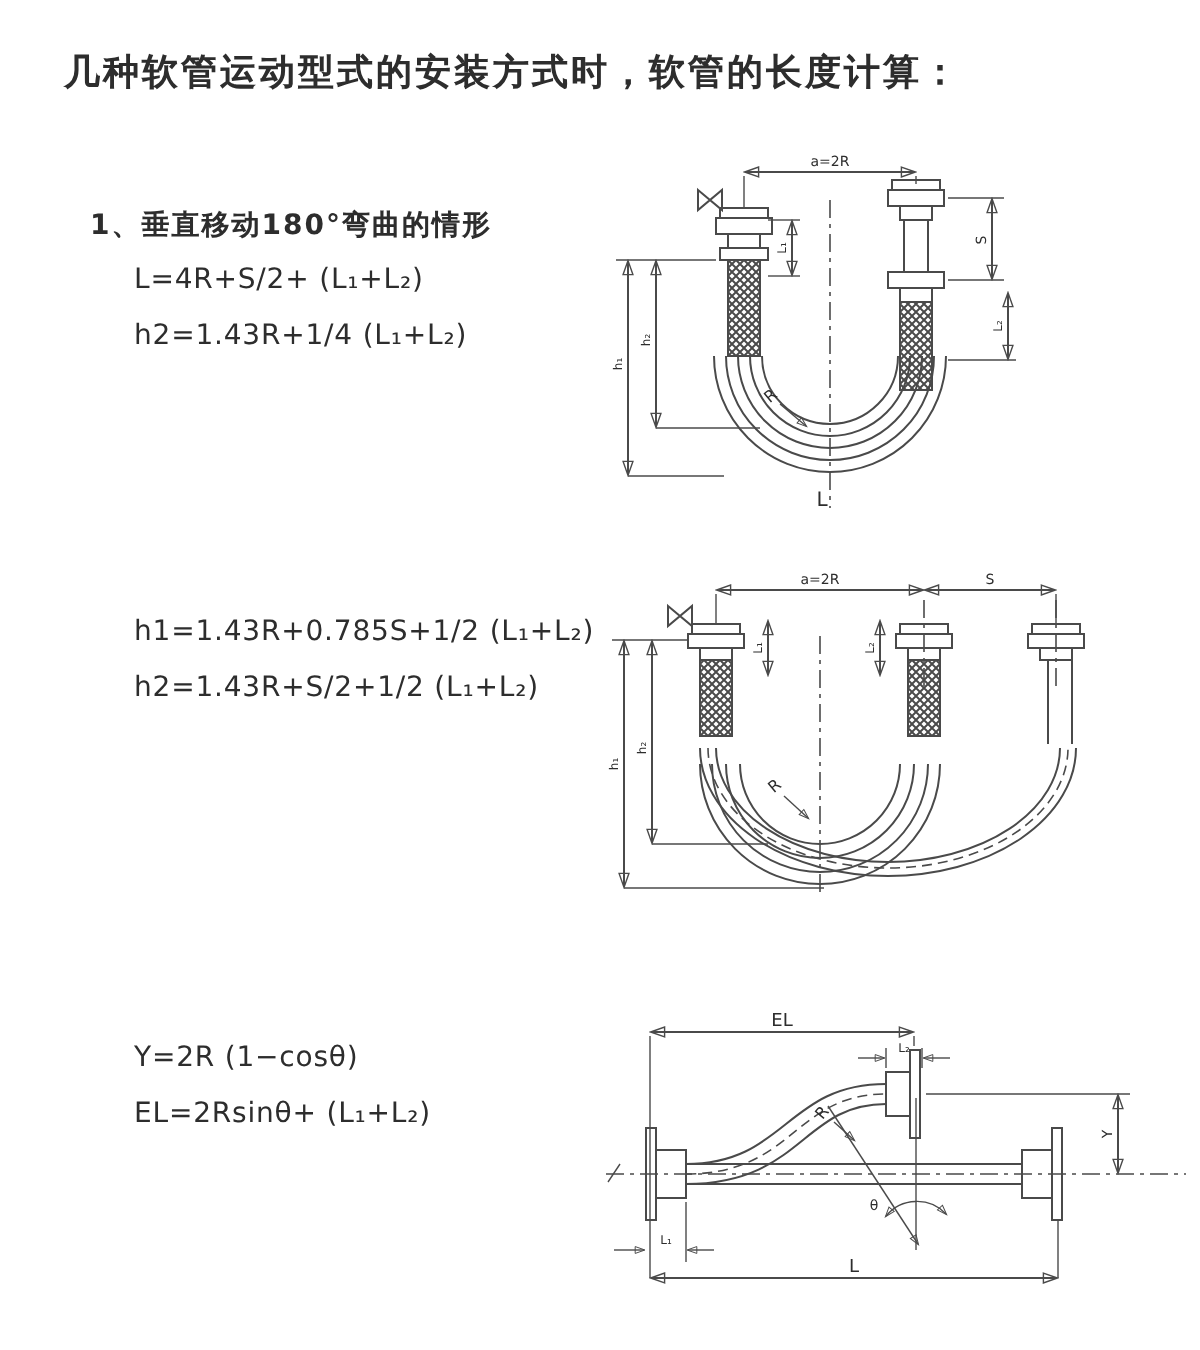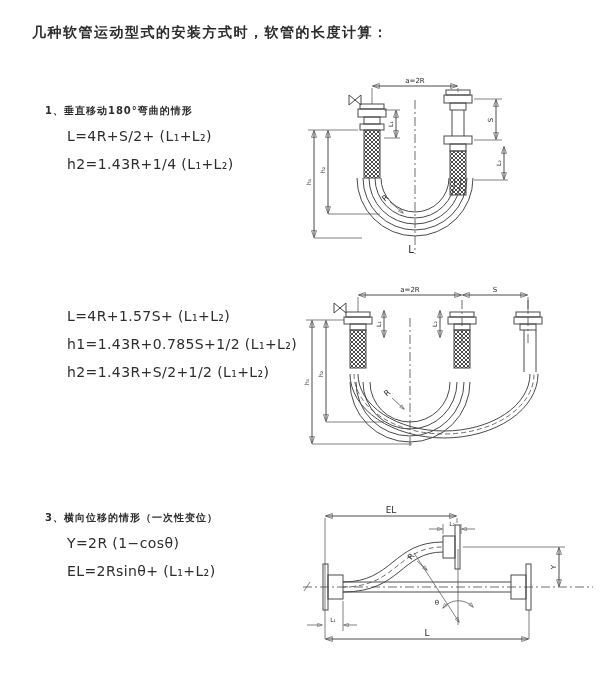--- a/index.html
+++ b/index.html
@@ -1,22 +1,22 @@
 <!DOCTYPE html>
 <html><head>
 <meta charset="utf-8">
 <style>
   html,body{margin:0;padding:0}
   body{
     width:600px;height:675px;background:#ffffff;position:relative;overflow:hidden;
     font-family:"DejaVu Sans","Liberation Sans",sans-serif;color:#2d2d2d;
   }
-  .title{position:absolute;left:32px;top:24px;font-size:14px;font-weight:bold;letter-spacing:1.5px}
+  .title{position:absolute;left:32px;top:24px;font-size:18px;font-weight:bold;letter-spacing:1.5px}
   .sec{position:absolute;left:45px}
-  .sec .hd{margin:0;font-size:10px;font-weight:bold;letter-spacing:1px}
+  .sec .hd{margin:0;font-size:14px;font-weight:bold;letter-spacing:1px}
   .formulas{margin:4px 0 0 0;padding:0 0 0 22px;list-style:none}
   .formulas li{font-size:14px;line-height:28px;letter-spacing:.4px;white-space:pre}
   .dg{position:absolute}
   .dg line,.dg path,.dg rect{stroke:#4a4a4a;stroke-width:1;fill:none}
   .dg .cl{stroke-dasharray:9 3 2 3;stroke-width:.8}
   .dg .dash{stroke-dasharray:5 3;stroke-width:.8}
   .dg .thin{stroke-width:.7}
   .dg .braid{fill:url(#hp1)}
   .dg text{stroke:none;fill:#2d2d2d;font-size:8px}
   .dg .t6{font-size:6px}
@@ -124,21 +124,20 @@
   </g>
   <g>
     <line x1="28" y1="61" x2="28" y2="143" marker-start="url(#ar1)" marker-end="url(#ar1)"></line>
     <line class="thin" x1="28" y1="144" x2="80" y2="144"></line>
     <text transform="rotate(-90 25 100)" x="25" y="100" text-anchor="middle" class="t6">h₂</text>
   </g>
 </svg>
 
 <div class="sec" style="top:298px">
   <ul class="formulas">
-    <li>L=4R+1.57S+ (L₁+L₂)</li>
     <li>h1=1.43R+0.785S+1/2 (L₁+L₂)</li>
     <li>h2=1.43R+S/2+1/2 (L₁+L₂)</li>
   </ul>
 </div>
 
 <svg class="dg" style="left:300px;top:282px" width="295" height="170" viewBox="0 0 295 170">
   <defs>
     <marker id="ar2" viewBox="0 0 10 10" refX="9" refY="5" markerWidth="9" markerHeight="7" orient="auto-start-reverse">
       <path d="M0,1.5 L10,5 L0,8.5 z" fill="#4a4a4a" stroke="none"></path>
     </marker>
@@ -221,21 +220,20 @@
     <text transform="rotate(-90 9 100)" x="9" y="100" text-anchor="middle" class="t6">h₁</text>
   </g>
   <g>
     <line x1="26" y1="39" x2="26" y2="139" marker-start="url(#ar2)" marker-end="url(#ar2)"></line>
     <line class="thin" x1="26" y1="140" x2="84" y2="140"></line>
     <text transform="rotate(-90 23 92)" x="23" y="92" text-anchor="middle" class="t6">h₂</text>
   </g>
 </svg>
 
 <div class="sec" style="top:511px">
-  <div class="hd">3、横向位移的情形（一次性变位）</div>
   <ul class="formulas">
     <li>Y=2R (1−cosθ)</li>
     <li>EL=2Rsinθ+ (L₁+L₂)</li>
   </ul>
 </div>
 
 <svg class="dg" style="left:297px;top:503px" width="300" height="148" viewBox="0 0 300 148">
   <defs>
     <marker id="ar3" viewBox="0 0 10 10" refX="9" refY="5" markerWidth="9" markerHeight="7" orient="auto-start-reverse">
       <path d="M0,1.5 L10,5 L0,8.5 z" fill="#4a4a4a" stroke="none"></path>

